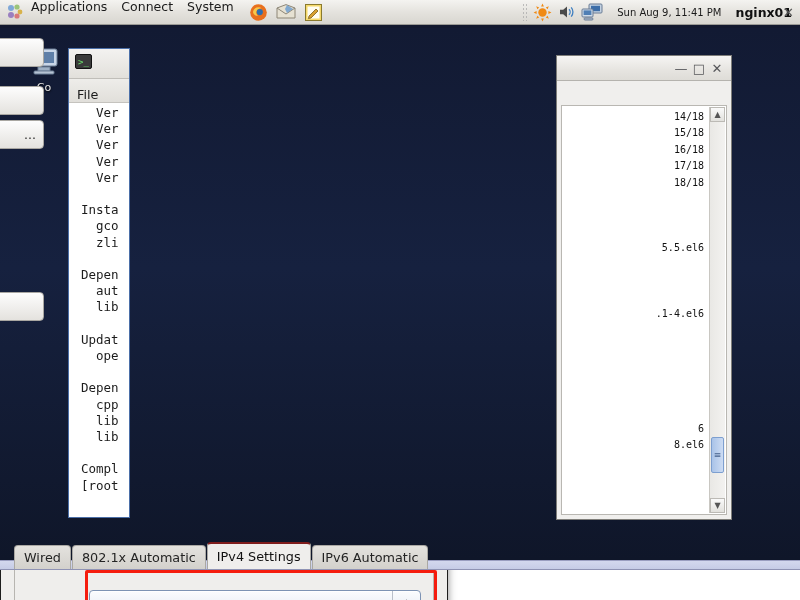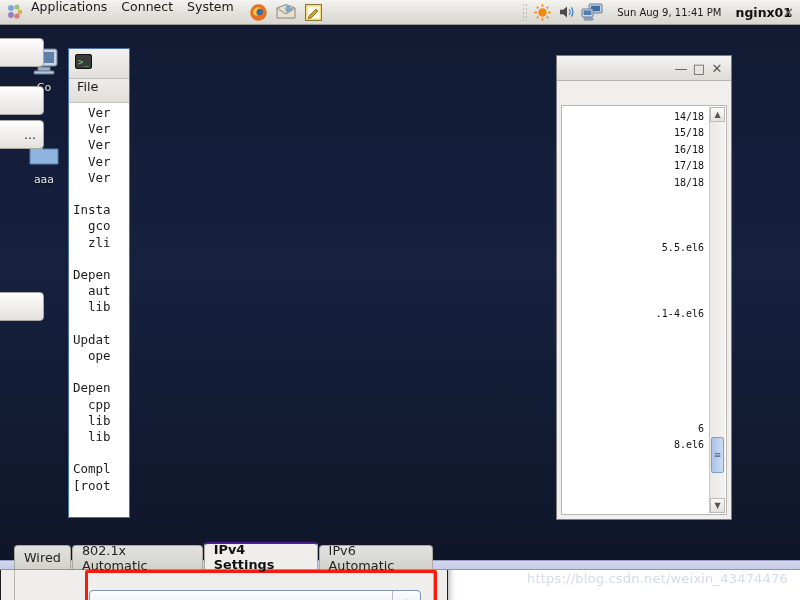--- a/index.html
+++ b/index.html
@@ -55,21 +55,21 @@
   .tb-title { flex:1; text-align:center; }
   .tb-btn { width:18px; height:18px; display:flex; align-items:center; justify-content:center;
             font-size:13px; line-height:1; cursor:pointer; }
   .tb-dark .tb-btn { color:#e4e4e4; }
   .tb-light .tb-btn { color:#57575a; }
 
   
   #term { left:68px; top:48px; width:62px; height:470px; border:1px solid #4b6fa8; background:#fff; }
   #term .tb { height:30px; background:linear-gradient(180deg,#f3f2f0,#e2e0db); border-bottom:1px solid #c0beb9;}
   .term-body { font-family:"DejaVu Sans Mono","Liberation Mono",monospace; font-size:12.5px;
-               color:#1c1c1c; white-space:pre; padding:2px 0 0 4px; overflow:hidden; line-height:16.2px; }
+               color:#1c1c1c; white-space:pre; padding:2px 0 0 12px; overflow:hidden; line-height:16.2px; }
 
   
   #rwin { left:556px; top:55px; width:176px; height:465px; border:1px solid #7e7d79; background:#f0efed; }
   .rwin-canvas { position:absolute; left:4px; top:49px; right:4px; bottom:4px; background:#fff; border:1px solid #b9b7b2; overflow:hidden; }
   .rwin-text { font-family:"DejaVu Sans Mono","Liberation Mono",monospace; font-size:10px; color:#111;
                white-space:pre; text-align:right; padding:3px 22px 0 0; line-height:16.4px; }
   .sb { position:absolute; right:1px; top:1px; width:16px; bottom:1px;
         background:linear-gradient(90deg,#e9e8e5,#f3f2f0); border-left:1px solid #c9c7c2; }
   .sb-btn { height:15px; display:flex; align-items:center; justify-content:center; font-size:8px; color:#555;
             background:linear-gradient(180deg,#fafafa,#e2e1dd); border:1px solid #bcbab5; }
@@ -102,22 +102,22 @@
 
   .cb { width:13px; height:13px; border:1px solid #8d8b87; background:#fff; border-radius:2px;
         display:inline-flex; align-items:center; justify-content:center; font-size:11px; color:#111;
         margin-right:7px; flex:0 0 auto; line-height:1; }
 
   
   .tabs { display:flex; align-items:flex-end; margin-top:11px; height:27px; position:relative; z-index:2; }
   .tab { height:24px; padding:0 9px; display:flex; align-items:center; font-size:12.8px; color:#242424;
          background:linear-gradient(180deg,#e4e2de,#d3d1cc); border:1px solid #aaa8a3;
          border-bottom:none; border-radius:4px 4px 0 0; margin-right:1px; }
-  .tab.active { height:27px; background:#efeeec; border-top:2px solid #4c1d95; color:#111;
-                position:relative; top:0;font-weight:bold; }
+  .tab.active { height:27px; background:#efeeec; border-top:2px solid #7f1d1d; color:#111;
+                position:relative; top:0; }
   .tabpanel { border:1px solid #b7b5b0; background:#efeeec; margin-top:-1px; height:336px; padding:12px 12px 0 12px;
               position:relative; }
 
   
   .combo { flex:1; height:30px; border:1px solid #7d93b4; border-radius:4px;
            background:linear-gradient(180deg,#fbfcfe,#dfe5ef);
            display:flex; align-items:center; font-size:12.8px; color:#1a1a1a; padding:0 0 0 8px;
            box-shadow: inset 0 1px 0 #fff; }
   .combo .val { flex:1; }
   .combo .arrowbox { width:28px; height:100%; display:flex; align-items:center; justify-content:center;
@@ -139,28 +139,20 @@
     <div class="desk-icon" style="left:12px; top:18px;">
       <span class="glyph">
         <svg width="34" height="30" viewBox="0 0 34 30">
             <rect x="4" y="3" width="26" height="17" rx="2" fill="#c9d6e8" stroke="#6d7f96"></rect>
             <rect x="7" y="6" width="20" height="11" fill="#5f7fa8"></rect>
             <rect x="11" y="21" width="12" height="4" fill="#9fb0c4" stroke="#6d7f96"></rect>
             <rect x="7" y="25" width="20" height="3" rx="1" fill="#b6c3d3" stroke="#6d7f96"></rect>
           </svg>
       </span>
       <span>Co</span>
-    </div>
-    <div class="desk-icon" style="left:12px; top:112px;">
-      <span class="glyph">
-        <svg width="34" height="28" viewBox="0 0 34 28">
-            <path d="M3 6h10l3 3h15v15H3z" fill="#8fb4e0" stroke="#5a7fb0"></path>
-          </svg>
-      </span>
-      <span>aaa</span>
     </div>
   </div>
 
   <div class="panel-top">
     <span style="width:6px"></span>
     <span style="display:flex;align-items:center;">
       <svg width="18" height="18" viewBox="0 0 18 18">
         <circle cx="5" cy="5" r="3" fill="#7fa8d8"></circle>
           <circle cx="11" cy="4" r="2.6" fill="#9bc47a"></circle>
         <circle cx="14" cy="9" r="2.4" fill="#d8b24a"></circle>
@@ -233,21 +225,21 @@
 
   <div class="win" id="term">
     <div class="tb" style="display:flex;align-items:center;padding-left:6px;">
       <span>
         <svg width="17" height="15" viewBox="0 0 17 15">
             <rect x="0.5" y="0.5" width="16" height="14" rx="1.5" fill="#3a3a3a" stroke="#111"></rect>
             <text x="3" y="11" font-size="9" fill="#6ee06e" font-family="monospace">&gt;_</text>
           </svg>
       </span>
     </div>
-    <div style="height:24px;padding-left:8px;font-size:12.8px;color:#1b1b1b;display:flex;align-items:flex-start;background:linear-gradient(180deg,#eeedea,#e1dfda);border-bottom:1px solid #c5c3be;">
+    <div style="height:24px;padding-left:8px;font-size:12.8px;color:#1b1b1b;display:flex;align-items:flex-end;background:linear-gradient(180deg,#eeedea,#e1dfda);border-bottom:1px solid #c5c3be;">
       <span>File</span>
     </div>
     <div class="term-body">  Ver
   Ver
   Ver
   Ver
   Ver
 
 Insta
   gco
@@ -372,15 +364,14 @@
           </div>
         </div>
 
         <div class="redbox" style="left:70px; top:1px; width:352px; height:49px;"></div>
 
       </div>
     </div>
   </div>
 
   <div class="panel-bottom"></div>
-  <div class="watermark">https://blog.csdn.net/weixin_43474476</div>
 
 </div>
 
 </body></html>

